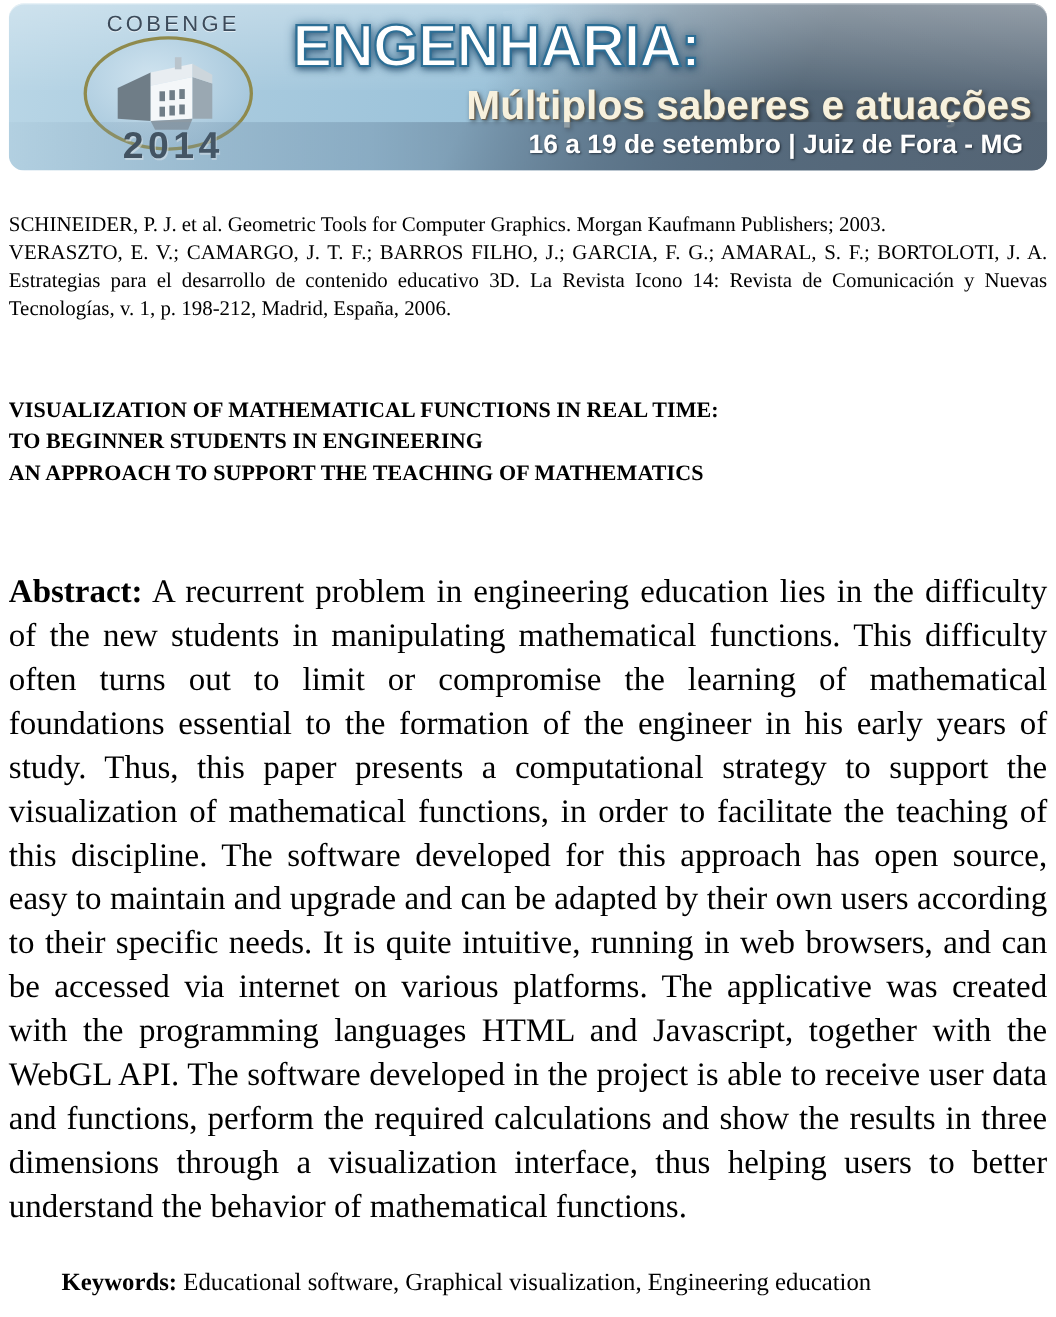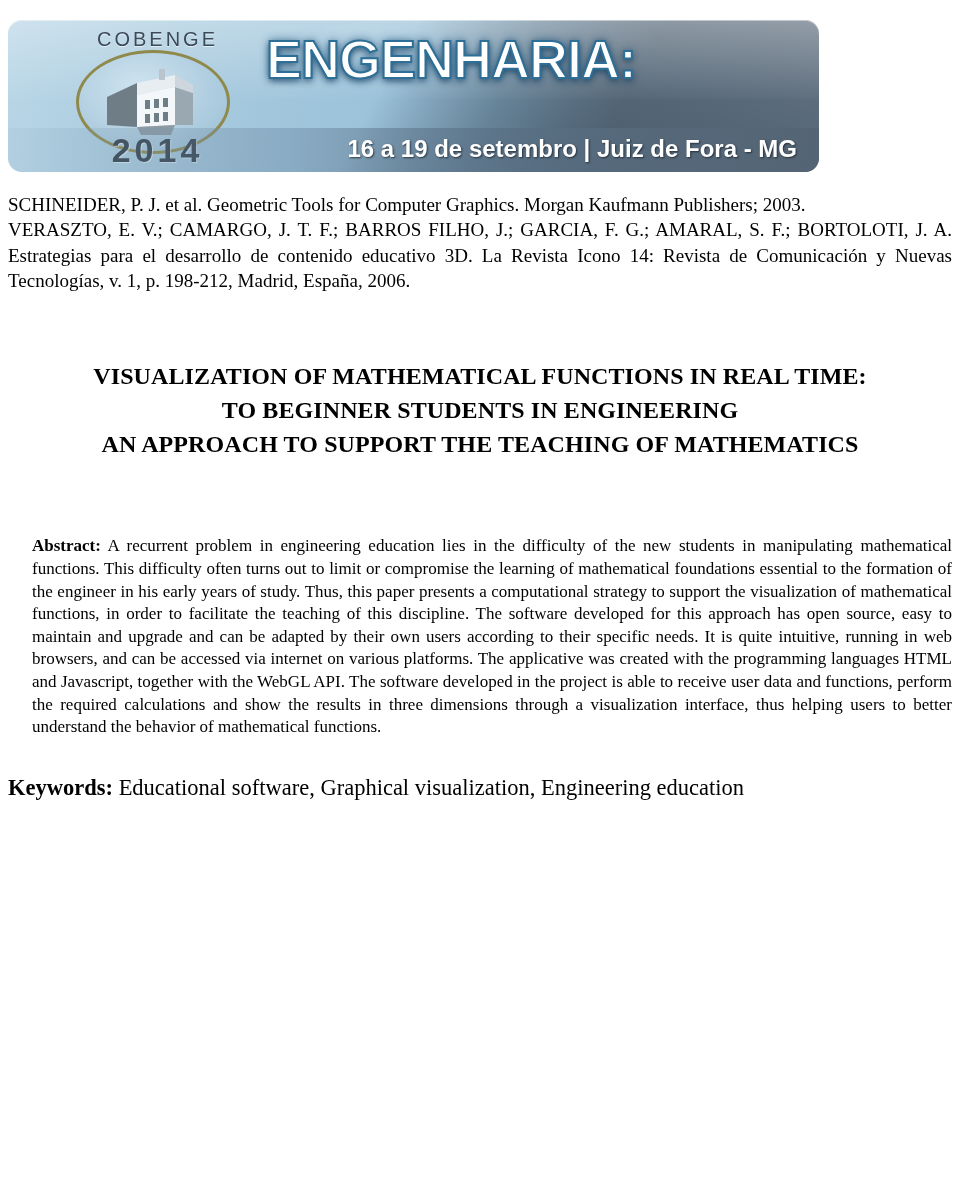--- a/index.html
+++ b/index.html
@@ -13,22 +13,22 @@
     position: relative;
     overflow: hidden;
     font-family: "Liberation Serif", "DejaVu Serif", serif;
     color: #000000;
   }
 
   
   .banner {
     position: absolute;
     left: 8px;
-    top: 20px;
-    width: 811px;
+    top: 3px;
+    width: 944px;
     height: 152px;
     border-radius: 14px;
     overflow: hidden;
     background:
       linear-gradient(118deg,
         rgba(255,255,255,0.00) 0%,
         rgba(255,255,255,0.00) 46%,
         rgba(70,88,104,0.55) 60%,
         rgba(74,92,108,0.92) 74%,
         rgba(84,100,116,0.96) 100%),
@@ -155,43 +155,43 @@
   .refs {
     font-size: 19px;
     line-height: 1.33;
     text-align: justify;
     text-justify: inter-word;
   }
   .ref-line { display: block; }
 
   .paper-title {
     margin-top: 66px;
-    text-align: center;
-    font-size: 24px;
+    text-align: left;
+    font-size: 20px;
     font-weight: 700;
     line-height: 1.42;
     letter-spacing: 0.1px;
   }
   .paper-title .tl { display: block; }
 
   .abstract {
     margin-top: 74px;
-    font-size: 17px;
+    font-size: 30px;
     line-height: 1.33;
     text-align: justify;
     text-justify: inter-word;
-    margin-left: 24px;
   }
   .abstract b { font-weight: 700; }
 
   .keywords {
     margin-top: 34px;
     font-size: 22.5px;
     line-height: 1.33;
     text-align: left;
+    margin-left: 48px;
   }
   .keywords b { font-weight: 700; }
 </style>
 </head>
 <body>
 
 <div class="banner">
   <div class="banner-sheen"></div>
   <div class="banner-diag"></div>
 
@@ -213,20 +213,21 @@
         <rect x="62" y="45" width="5" height="9" fill="#6f7d87"></rect>
         <rect x="58" y="2" width="6" height="11" fill="#b9c4cc"></rect>
         <polygon points="36,60 74,58 70,68 40,68" fill="#8d9aa4"></polygon>
       </svg>
     </div>
 
     <div class="logo-year">2014</div>
   </div>
 
   <div class="banner-title">ENGENHARIA:</div>
+  <div class="banner-sub">Múltiplos saberes e atuações</div>
 
   <div class="banner-dateband"></div>
   <div class="banner-date">16 a 19 de setembro | Juiz de Fora - MG</div>
 </div>
 
 <div class="page">
 
   <div class="refs">
     <span class="ref-line">SCHINEIDER, P. J. et al. Geometric Tools for Computer Graphics. Morgan Kaufmann Publishers; 2003.</span>
     <span class="ref-line">VERASZTO, E. V.; CAMARGO, J. T. F.; BARROS FILHO, J.; GARCIA, F. G.; AMARAL, S. F.; BORTOLOTI, J. A. Estrategias para el desarrollo de contenido educativo 3D. La Revista Icono 14: Revista de Comunicación y Nuevas Tecnologías, v. 1, p. 198-212, Madrid, España, 2006.</span>

